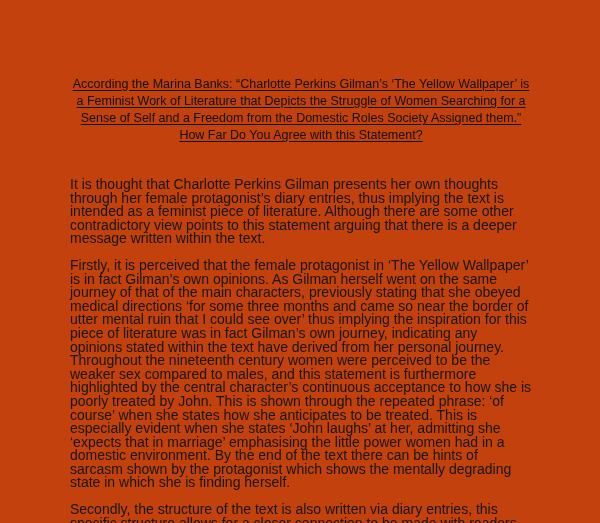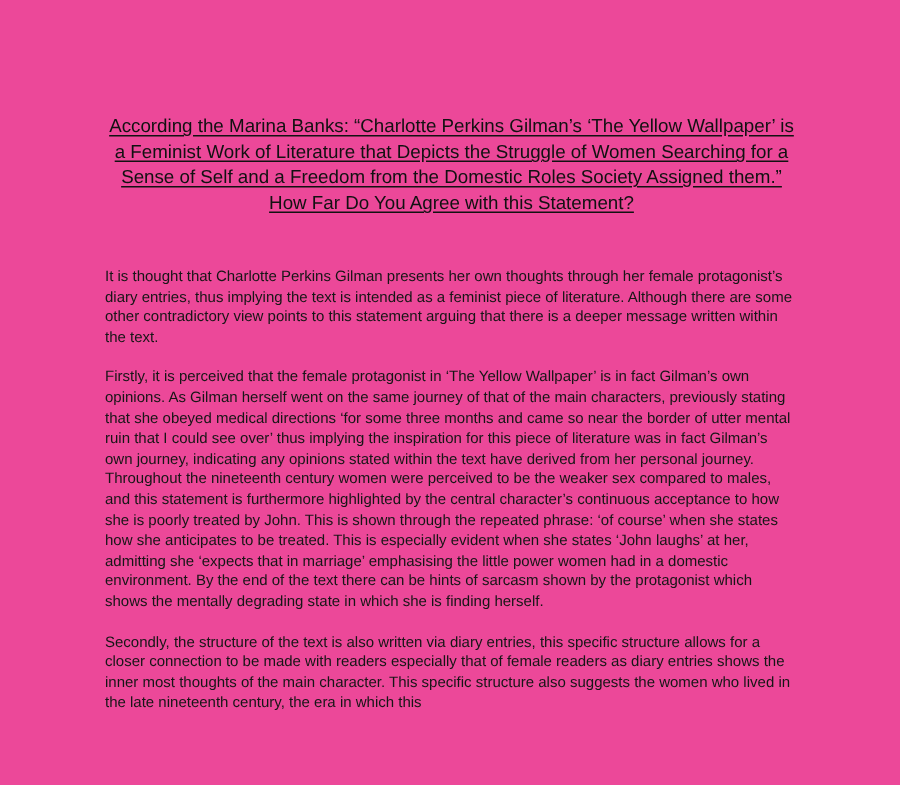--- a/index.html
+++ b/index.html
@@ -4,21 +4,21 @@
 <style>
   html, body {
     margin: 0;
     padding: 0;
     background: #ffffff;
   }
   .page {
     position: relative;
     width: 600px;
     height: 523px;
-    background: #ec4899;
+    background: #c2410c;
     overflow: hidden;
     font-family: "Liberation Sans", "DejaVu Sans", sans-serif;
     color: #1a1a1a;
     box-sizing: border-box;
   }
   .content {
     position: absolute;
     top: 0;
     left: 70px;
     width: 462px;
@@ -29,21 +29,21 @@
     text-align: center;
     font-size: 12.5px;
     line-height: 17px;
     font-weight: 400;
     color: #111111;
     text-decoration: underline;
     text-underline-offset: 2px;
   }
   .para {
     margin: 0 0 13px 0;
-    font-size: 10px;
+    font-size: 14px;
     line-height: 13.6px;
     text-align: left;
     color: #161616;
   }
 </style>
 </head>
 <body>
 
 <div class="page">
   <div class="content">

